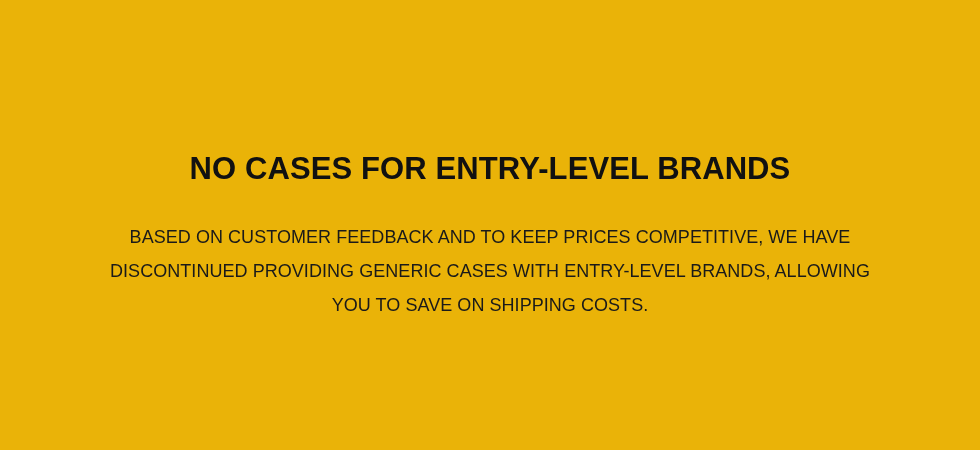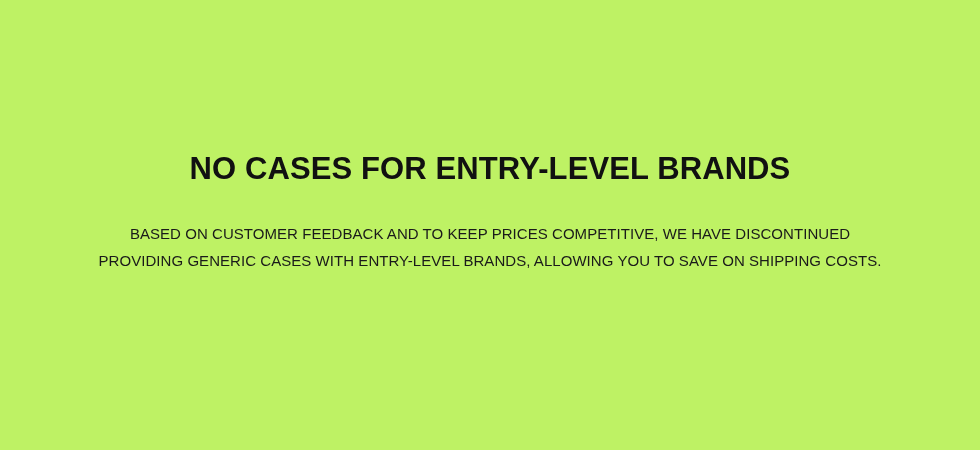--- a/index.html
+++ b/index.html
@@ -17,21 +17,21 @@
   }
 
   .notice-section {
     width: 980px;
     height: 450px;
     box-sizing: border-box;
     display: flex;
     flex-direction: column;
     align-items: center;
     justify-content: flex-start;
-    background: #bef264;
+    background: #eab308;
   }
 
   .notice-inner {
     width: 820px;
     margin: 0 auto;
     text-align: center;
   }
 
   .notice-heading {
     margin: 0;
@@ -46,23 +46,23 @@
     text-transform: uppercase;
     white-space: nowrap;
     -webkit-font-smoothing: antialiased;
   }
 
   .notice-body {
     margin: 0;
     padding: 0;
     padding-top: 34px;
     font-family: "Liberation Sans", sans-serif;
-    font-size: 15px;
+    font-size: 18px;
     font-weight: 400;
-    line-height: 27px;
+    line-height: 34px;
     letter-spacing: 0.05px;
     color: #1a1a1a;
     text-transform: uppercase;
     width: 800px;
     margin-left: auto;
     margin-right: auto;
     -webkit-font-smoothing: antialiased;
   }
 </style>
 </head>

